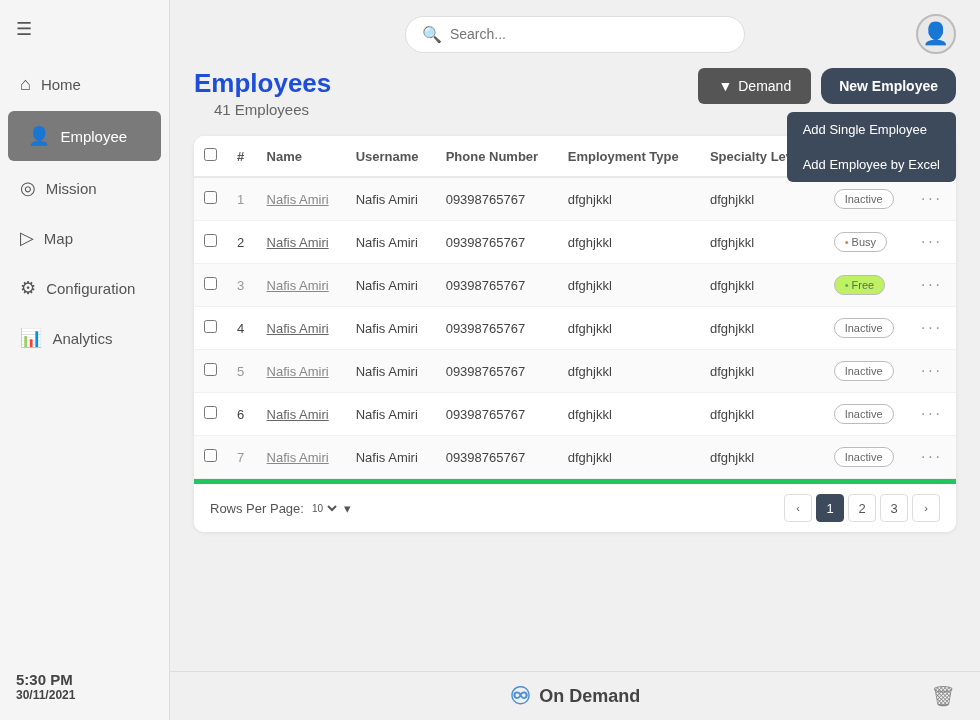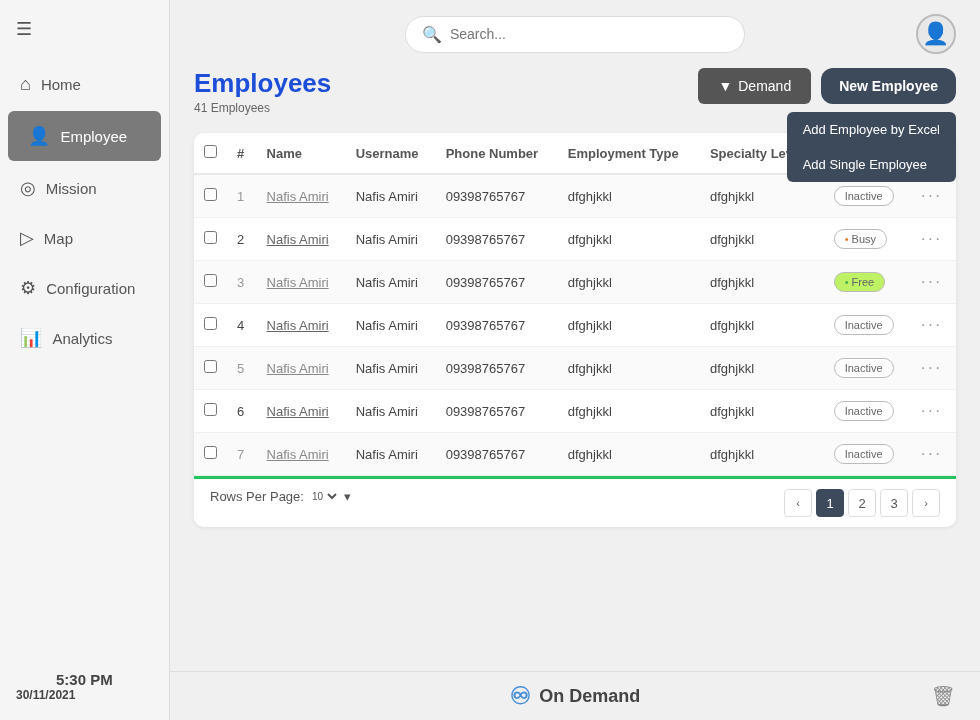--- a/index.html
+++ b/index.html
@@ -43,21 +43,21 @@
       border-radius: 6px;
       margin: 2px 8px;
     }
     .sidebar-item .icon { font-size: 18px; }
     .sidebar-footer {
       padding: 18px 16px;
       font-size: 12px;
       color: #444;
       font-weight: 600;
     }
-    .sidebar-footer .time { font-size: 15px; font-weight: 700; margin-left: 40px; }
+    .sidebar-footer .time { font-size: 15px; font-weight: 700; }
 
     
     .main {
       flex: 1;
       display: flex;
       flex-direction: column;
       background: #f0f0f0;
       height: 720px;
       overflow: hidden;
     }
@@ -109,21 +109,21 @@
       padding: 0 24px 24px;
       overflow: auto;
     }
     .page-header {
       display: flex;
       align-items: flex-start;
       justify-content: space-between;
       margin-bottom: 18px;
     }
     .page-title { font-size: 26px; font-weight: 700; color: #1d4ed8; }
-    .page-subtitle { font-size: 12px; color: #666; margin-top: 2px; }
+    .page-subtitle { font-size: 15px; color: #666; margin-top: 2px; margin-left: 20px; }
     .header-actions {
       display: flex;
       align-items: center;
       gap: 10px;
       position: relative;
     }
     .btn-filter {
       background: #555;
       color: #fff;
       border: none;
@@ -220,25 +220,25 @@
       color: #999;
       font-size: 16px;
       cursor: pointer;
       letter-spacing: 2px;
     }
     .checkbox-col { width: 30px; text-align: center; }
 
     
     .table-footer {
       display: flex;
-      align-items: flex-start;
+      align-items: center;
       justify-content: space-between;
       padding: 10px 16px;
       background: #fff;
-      border-top: 3px solid #22c55e;
+      border-top: 5px solid #22c55e;
     }
     .rows-per-page { font-size: 13px; color: #555; display: flex; align-items: center; gap: 4px; }
     .rows-per-page select { border: none; font-size: 10px; color: #555; background: transparent; cursor: pointer; }
     .pagination { display: flex; align-items: center; gap: 4px; }
     .page-btn {
       width: 28px;
       height: 28px;
       border-radius: 4px;
       border: 1px solid #ddd;
       background: #fff;
@@ -335,22 +335,22 @@
         <div class="page-title">Employees</div>
         <div class="page-subtitle">41 Employees</div>
       </div>
       <div class="header-actions">
         <button class="btn-filter">
           <span>▼</span>
           <span>Demand</span>
         </button>
         <button class="btn-new-employee">New Employee</button>
         <div class="dropdown-menu">
+          <div class="dropdown-item">Add Single Employee</div>
           <div class="dropdown-item">Add Employee by Excel</div>
-          <div class="dropdown-item">Add Single Employee</div>
         </div>
       </div>
     </div>
 
     <div class="table-wrapper">
       <table>
         <thead>
           <tr>
             <th class="checkbox-col"><input type="checkbox" style=""></th>
             <th>#</th>

